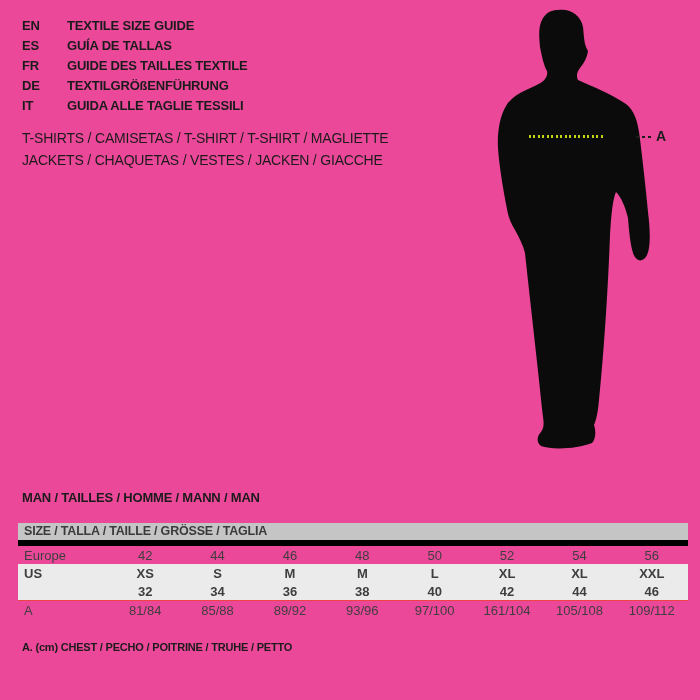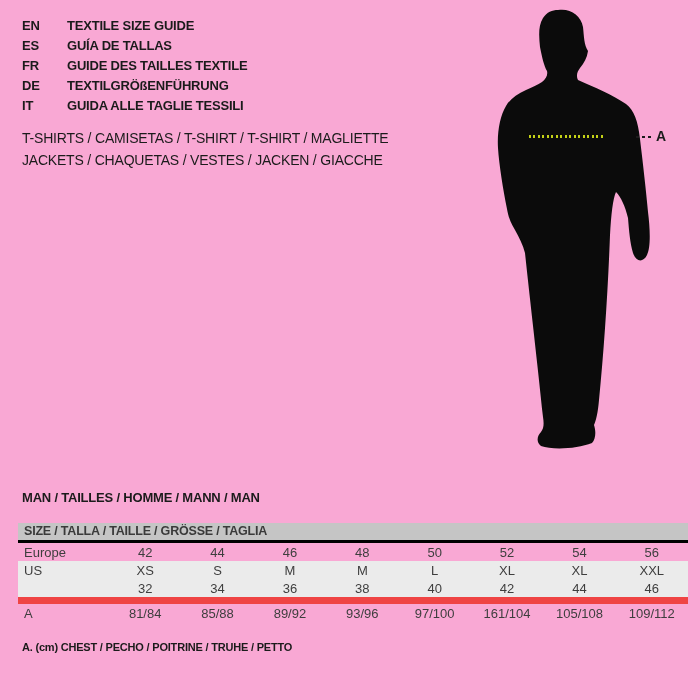--- a/index.html
+++ b/index.html
@@ -1,17 +1,17 @@
 <!DOCTYPE html>
 <html><head>
 <meta charset="utf-8">
 <style>
   html,body{margin:0;padding:0;background:#fff;}
   #canvas{
-    position:relative;width:700px;height:700px;background:#f9a8d4;overflow:hidden;
+    position:relative;width:700px;height:700px;background:#ec4899;overflow:hidden;
     font-family:"Liberation Sans",sans-serif;color:#1b1b1b;
   }
   
   .lang-list{position:absolute;left:22px;top:16px;}
   .lang-row{display:flex;height:20px;line-height:20px;font-size:13px;font-weight:bold;letter-spacing:-0.2px;}
   .lang-code{width:45px;flex:0 0 45px;}
   
   .product-lines{position:absolute;left:22px;top:127px;}
   .product-line{height:22px;line-height:22px;font-size:14px;font-weight:normal;letter-spacing:-0.2px;}
   
@@ -23,27 +23,27 @@
   .measure-dashes{
     position:absolute;left:636px;top:136px;width:17px;height:2px;
     background:repeating-linear-gradient(to right,#1c1c1c 0 3px,transparent 3px 6px);
   }
   .measure-label{position:absolute;left:656px;top:128px;font-size:14px;font-weight:bold;}
   
   .section-title{position:absolute;left:22px;top:490px;font-size:13px;font-weight:bold;letter-spacing:-0.2px;}
   
   .size-table{position:absolute;left:18px;top:523px;width:670px;font-size:13px;color:#3e3e3e;}
   .table-header{
-    height:17px;line-height:17px;background:#c5c5c5;border-bottom:3px solid #000000;
+    height:17px;line-height:17px;background:#c5c5c5;border-bottom:6px solid #000000;
     padding-left:6px;font-size:12.5px;font-weight:600;color:#3a3a3a;letter-spacing:-0.2px;
   }
   .tbl{display:table;width:670px;table-layout:fixed;border-collapse:collapse;}
   .trow{display:table-row;}
-  .trow.shaded .tcell{background:#ebebeb;}
-  .trow.band-bottom .tcell{border-bottom:7px solid #ef4444;}
+  .trow.shaded .tcell{background:#ebebeb;font-weight:bold;}
+  .trow.band-bottom .tcell{border-bottom:1px solid #ef4444;}
   .tcell{display:table-cell;height:18px;vertical-align:middle;text-align:center;}
   .tcell.label{width:85px;text-align:left;padding-left:6px;}
   
   .footnote{position:absolute;left:22px;top:641px;font-size:11px;font-weight:bold;letter-spacing:-0.2px;}
 </style>
 </head>
 <body>
 
 <div id="canvas">
 

